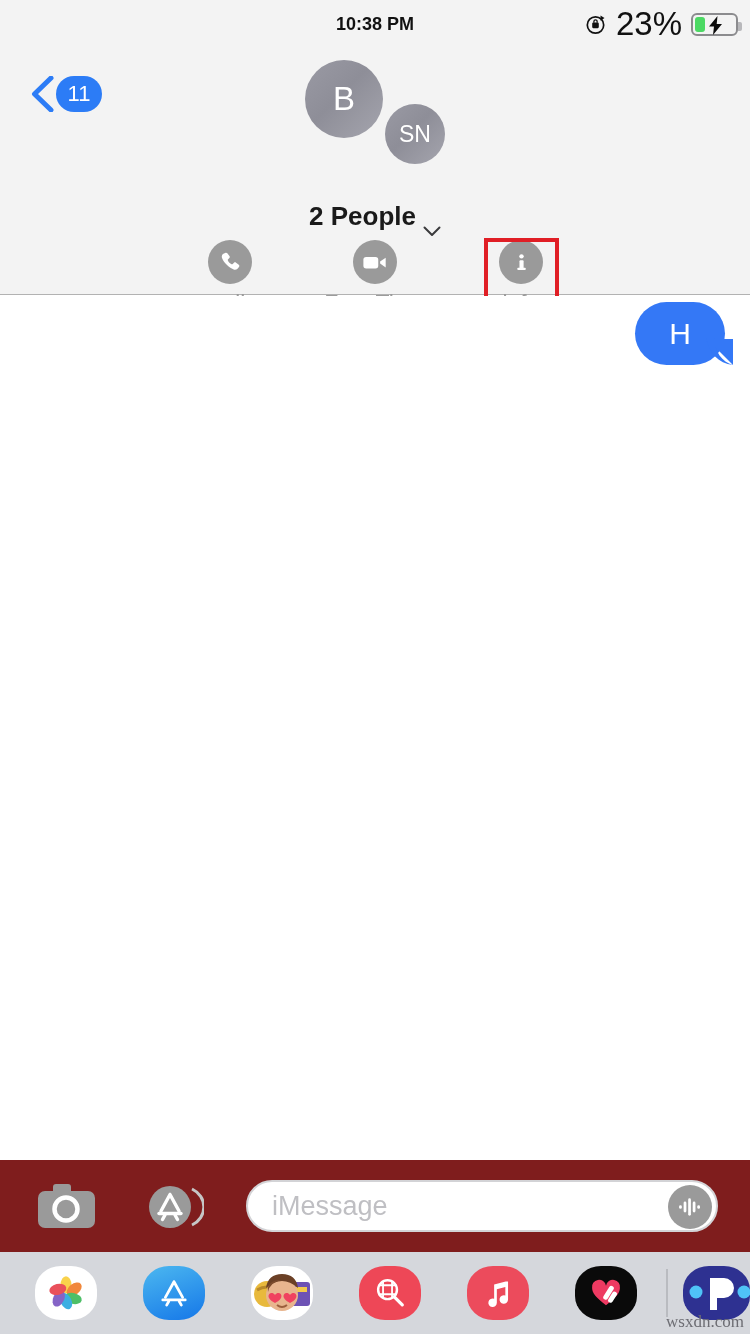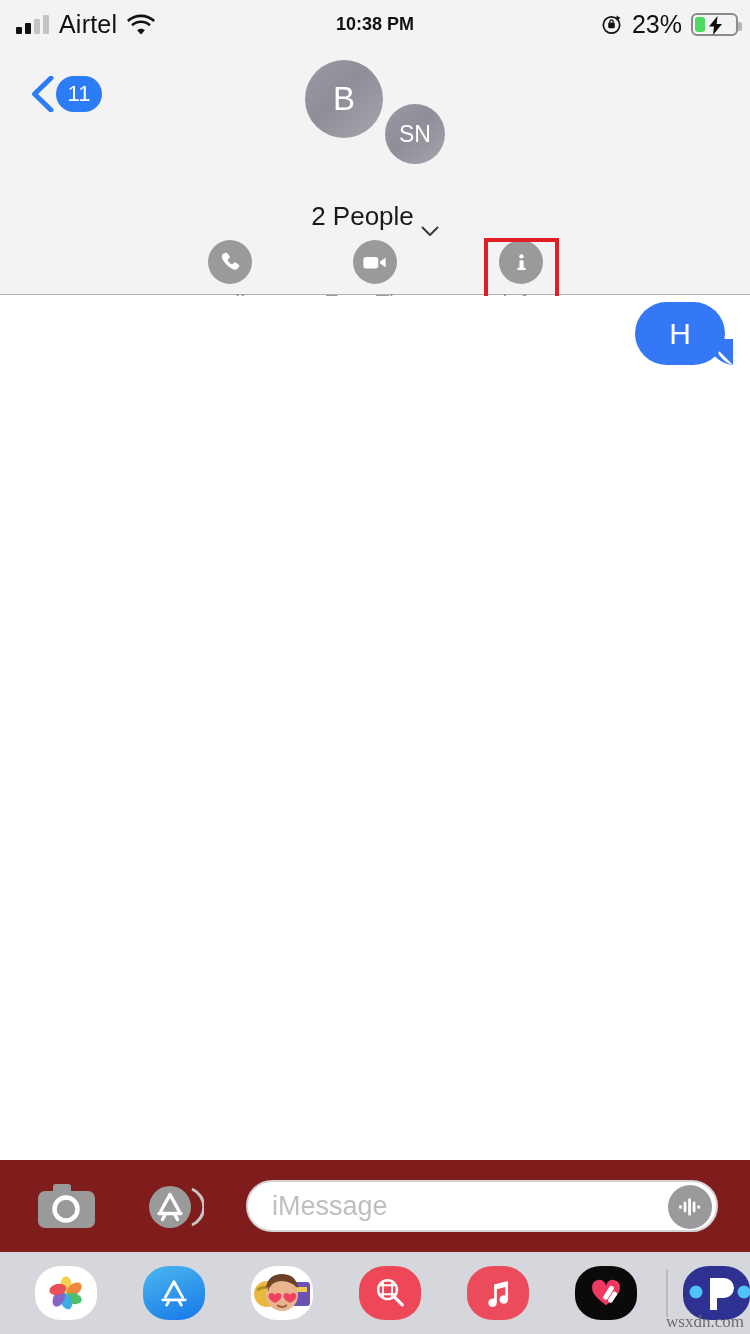--- a/index.html
+++ b/index.html
@@ -27,21 +27,21 @@
   .sig i:nth-child(4){ height:19px;}
   .carrier{ font-size:25px; color:#111; letter-spacing:.2px;}
   .wifi{ width:28px; height:21px; position:relative; }
 
   .sb-time{
     position:absolute; left:0; width:750px; text-align:center; top:0; line-height:48px;
     font-size:18px; font-weight:bold; color:#111;
   }
   .sb-right{ position:absolute; right:12px; top:0; height:48px; display:flex; align-items:center; gap:9px;}
   .rotlock{ width:23px; height:23px;}
-  .batt-pct{ font-size:25px; color:#111;}
+  .batt-pct{ font-size:33px; color:#111;}
   .batt{
     width:47px; height:23px; border:2px solid #8b8b8e; border-radius:6px;
     position:relative; display:flex; align-items:center; padding:2px;
   }
   .batt::after{
     content:""; position:absolute; right:-6px; top:7px; width:4px; height:9px;
     background:#b8b8bb; border-radius:0 2px 2px 0;
   }
   .batt-fill{ height:100%; background:#4cd964; border-radius:3px; width:26%;}
   .bolt{ position:absolute; left:13px; top:1px; width:20px; height:19px;}
@@ -69,20 +69,21 @@
     color:#fff; display:flex; align-items:center; justify-content:center;
     font-weight:500;
   }
   .av-big{ left:305px; top:4px; width:78px; height:78px; font-size:33px;}
   .av-small{ left:385px; top:48px; width:60px; height:60px; font-size:23px;}
 
   .people{
     position:absolute; top:153px; left:0; width:750px; text-align:center;
     font-size:26px; color:#1a1a1a; display:flex; align-items:center; justify-content:center; gap:7px;
     cursor:pointer;
+    font-weight:bold;
   }
   .chev-down{ width:18px; height:11px; margin-top:4px;}
 
   .actions{ position:absolute; top:192px; left:0; width:750px; height:95px;}
   .act{ position:absolute; width:110px; display:flex; flex-direction:column; align-items:center; gap:7px; cursor:pointer;}
   .act-audio{ left:175px;}
   .act-ft{ left:320px;}
   .act-info{ left:466px;}
   .act-circle{
     width:44px; height:44px; border-radius:50%; background:#9a9a9a;
@@ -150,36 +151,20 @@
     position:absolute; right:6px; bottom:2px; font-size:17px; color:#6d6d73;
     font-family:"Liberation Serif", serif;
   }
 </style>
 </head>
 <body>
 
 <div id="screen">
 
   <div class="statusbar">
-    <div class="sb-left">
-      <span class="sig">
-        <i class="on"></i>
-          <i class="on"></i>
-          <i></i>
-          <i></i>
-      </span>
-      <span class="carrier">Airtel</span>
-      <span class="wifi">
-        <svg viewBox="0 0 28 21" width="28" height="21">
-          <path d="M14 3.2C9.2 3.2 4.9 5 1.7 7.9L0 6C3.7 2.5 8.6 0.5 14 0.5s10.3 2 14 5.5l-1.7 1.9C23.1 5 18.8 3.2 14 3.2z" fill="#111"></path>
-          <path d="M14 9.1c-3.1 0-5.9 1.2-8 3.1l-1.8-2c2.6-2.4 6-3.8 9.8-3.8s7.2 1.4 9.8 3.8l-1.8 2c-2.1-1.9-4.9-3.1-8-3.1z" fill="#111"></path>
-          <path d="M14 14.7c-1.5 0-2.9 0.6-3.9 1.6L14 20.5l3.9-4.2c-1-1-2.4-1.6-3.9-1.6z" fill="#111"></path>
-        </svg>
-      </span>
-    </div>
 
     <div class="sb-time">10:38 PM</div>
 
     <div class="sb-right">
       <span class="rotlock">
         <svg viewBox="0 0 23 23" width="23" height="23">
           <circle cx="11.5" cy="12" r="8.2" fill="none" stroke="#111" stroke-width="1.7"></circle>
           <rect x="8.2" y="9.6" width="6.6" height="5.6" rx="1.1" fill="#111"></rect>
           <path d="M9.9 9.7V8.4a1.6 1.6 0 0 1 3.2 0v1.3" fill="none" stroke="#111" stroke-width="1.3"></path>
           <path d="M16.5 2.5l4 2.6-4 2.6z" fill="#111"></path>

